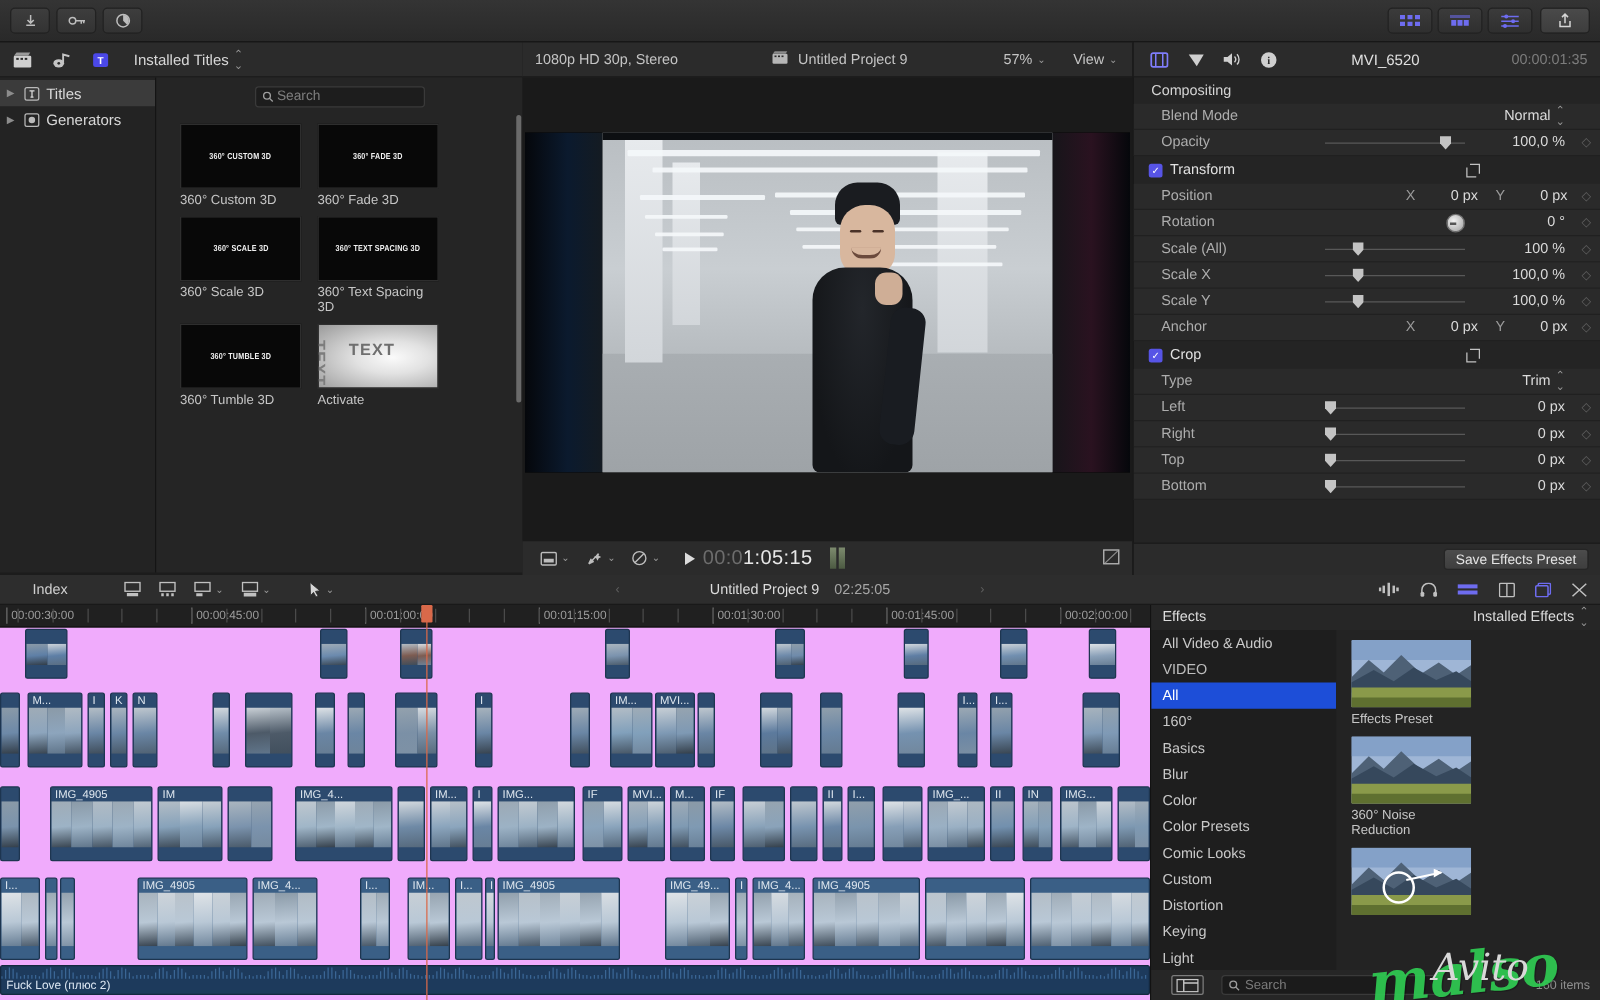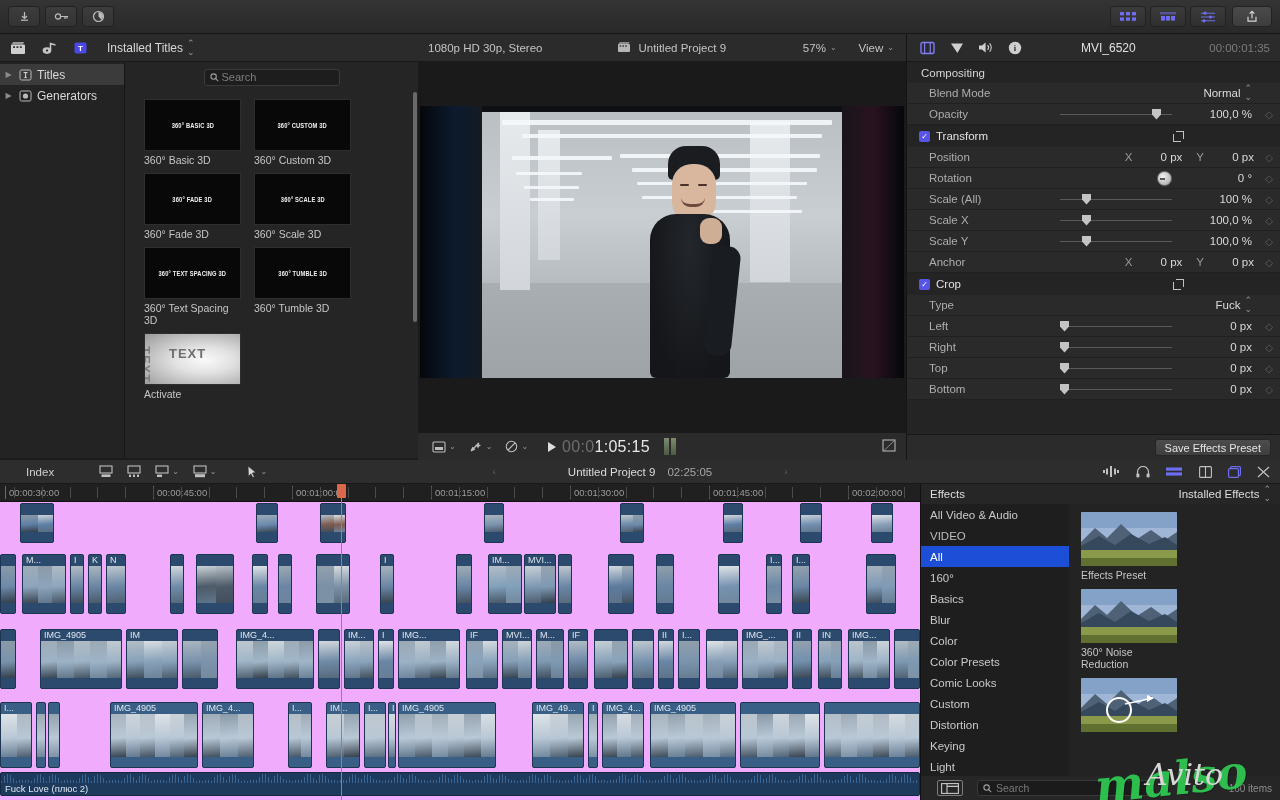--- a/index.html
+++ b/index.html
@@ -424,26 +424,20 @@
     <div class="search-bar">
       <div class="search-box">
         <svg width="9" height="9" viewBox="0 0 9 9">
             <circle cx="3.6" cy="3.6" r="2.7" stroke="#9e9e9e" fill="none" stroke-width="1.1"></circle>
             <path d="M5.7 5.7L8.2 8.2" stroke="#9e9e9e" stroke-width="1.1"></path>
           </svg>
         <span class="ph">Search</span>
       </div>
     </div>
     <div class="grid" id="titles-grid">
-        <div class="cell">
-          <div class="thumb">
-            <span class="tt">360° BASIC 3D</span>
-          </div>
-          <div class="cap">360° Basic 3D</div>
-        </div>
         <div class="cell">
           <div class="thumb">
             <span class="tt">360° CUSTOM 3D</span>
           </div>
           <div class="cap">360° Custom 3D</div>
         </div>
         <div class="cell">
           <div class="thumb">
             <span class="tt">360° FADE 3D</span>
           </div>
@@ -706,21 +700,21 @@
 
     <div class="sect-chk">
       <span class="cbx">✓</span>
       <span>Crop</span>
       <span style="margin-left:auto;margin-right:96px;" class="sq-ic"></span>
     </div>
     <div class="row alt">
       <span class="r-lbl">Type</span>
       <span class="r-mid"></span>
       <span class="popv" style="width:110px;justify-content:flex-end;padding-right:6px;">
-        <span>Fuck</span>
+        <span>Trim</span>
         <span class="chev">⌃<br>⌄</span>
       </span>
       <span class="r-key"></span>
     </div>
     <div id="crop-rows">
         <div class="row alt">
           <span class="r-lbl">Left</span>
           <span class="r-mid">
             <span class="slider">
               <span class="trk"></span>

